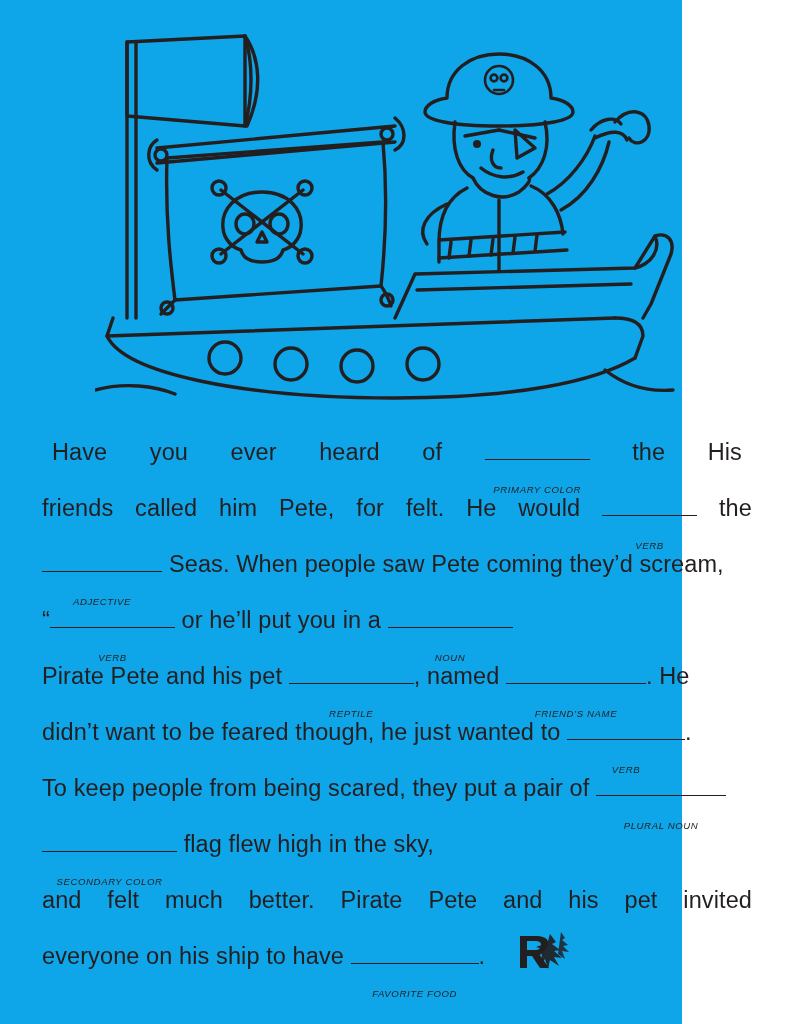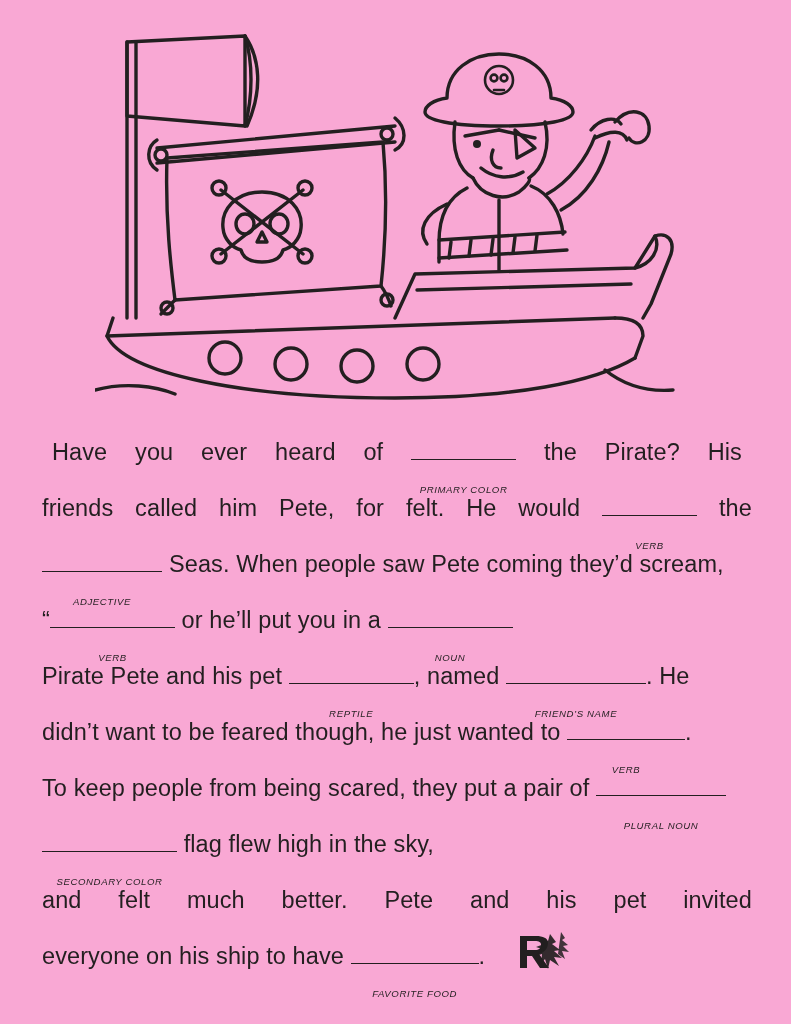--- a/index.html
+++ b/index.html
@@ -11,23 +11,23 @@
     width: 791px;
     height: 1024px;
     position: relative;
     font-family: "Liberation Sans", sans-serif;
     color: #231f20;
     overflow: hidden;
   }
   #page {
     position: absolute;
     left: 0; top: 0;
-    width: 791px;
+    width: 682px;
     height: 1024px;
-    background: #f9a8d4;
+    background: #0ea5e9;
   }
 
   
   #illustration {
     position: absolute;
     left: 95px;
     top: 18px;
     width: 600px;
     height: 400px;
   }
@@ -234,21 +234,20 @@
       <span class="word">Have</span>
       <span class="word">you</span>
       <span class="word">ever</span>
       <span class="word">heard</span>
       <span class="word">of</span>
       <span class="blank w105">
         <span class="rule"></span>
         <span class="cap">PRIMARY COLOR</span>
       </span>
       <span class="word">the</span>
-      <span class="word">Pirate?</span>
       <span class="word">His</span>
     </div>
 
     <div class="line justify">
       <span class="word">friends</span>
       <span class="word">called</span>
       <span class="word">him</span>
       <span class="word">Pete,</span>
       <span class="word">for</span>
       <span class="word">felt.</span>
@@ -307,20 +306,21 @@
         <span class="rule"></span>
         <span class="cap">SECONDARY COLOR</span>
       </span><span> flag flew high in the sky,</span>
     </div>
 
     <div class="line justify">
       <span class="word">and</span>
       <span class="word">felt</span>
       <span class="word">much</span>
       <span class="word">better.</span>
+      <span class="word">Pirate</span>
       <span class="word">Pete</span>
       <span class="word">and</span>
       <span class="word">his</span>
       <span class="word">pet</span>
       <span class="word">invited</span>
     </div>
 
     <div class="line">
       <span>everyone on his ship to have </span><span class="blank w128">
         <span class="rule"></span>

